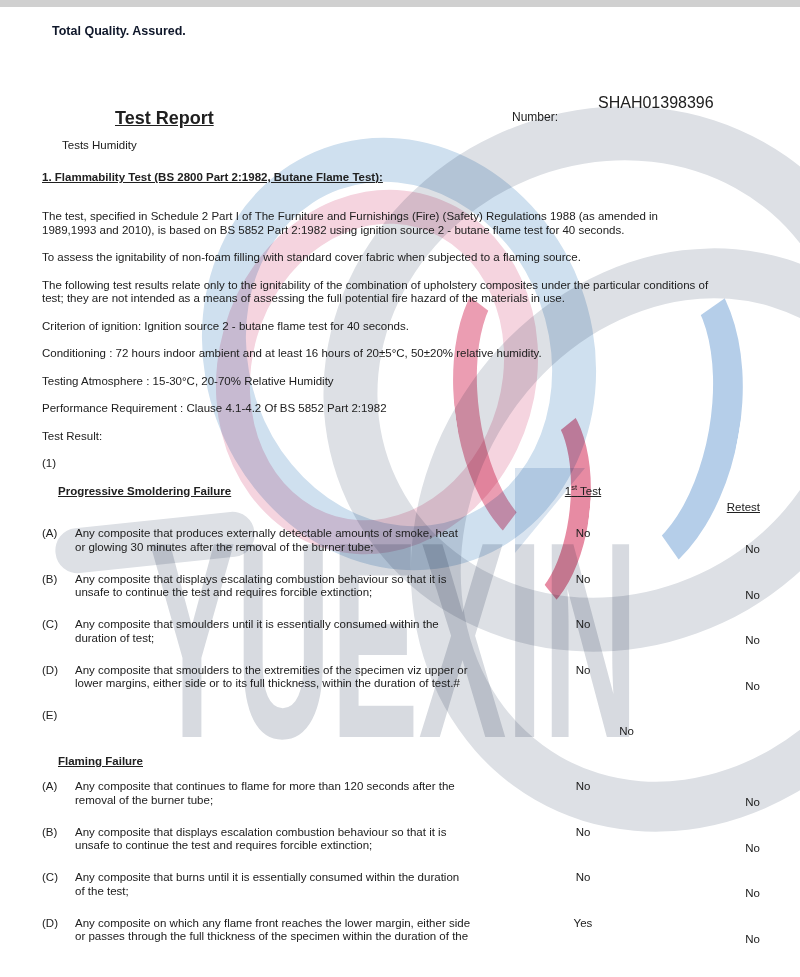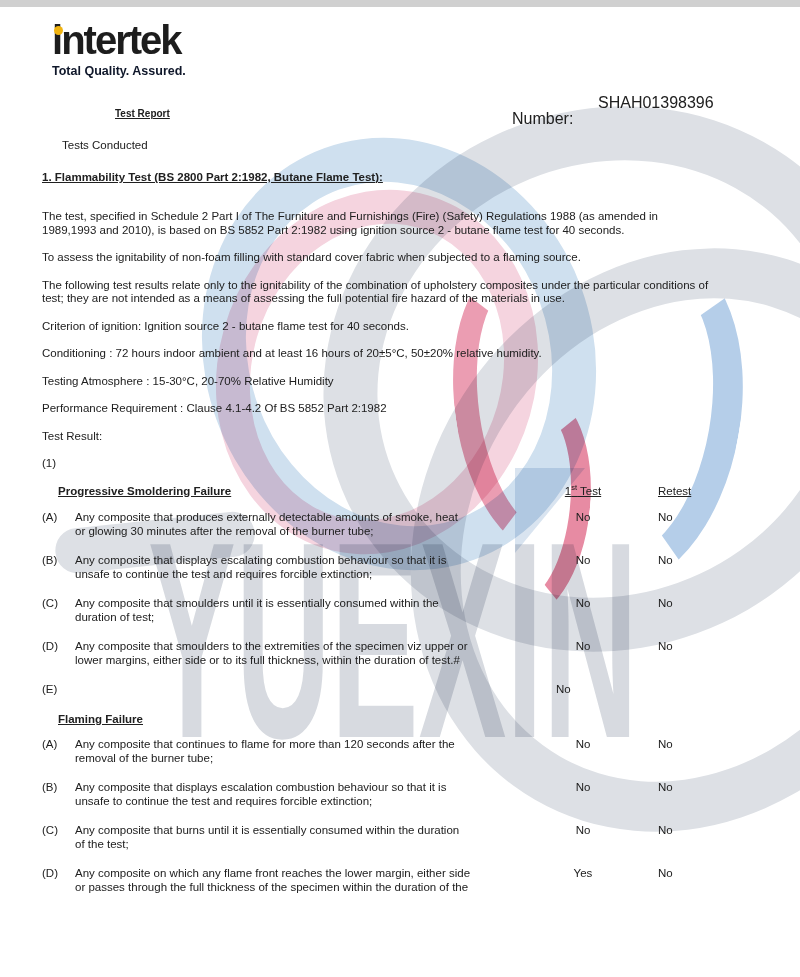--- a/index.html
+++ b/index.html
@@ -25,32 +25,32 @@
     white-space:nowrap;
   }
   
   .content{position:absolute;inset:0;z-index:1;}
   .top-strip{position:absolute;left:0;top:0;width:800px;height:7px;background:#d0d0d0;}
   .logo{position:absolute;left:52px;top:20px;}
   .brand{font-size:40px;font-weight:bold;letter-spacing:-2px;color:#1d1d1d;line-height:1;}
   .brand-i{position:relative;display:inline-block;}
   .idot{position:absolute;left:2px;top:6px;width:9px;height:9px;border-radius:50%;background:#f0b310;}
   .tagline{font-size:12.5px;font-weight:bold;color:#0f172a;margin-top:4px;letter-spacing:0;}
-  .report-title{position:absolute;left:115px;top:108px;font-size:10px;font-weight:bold;text-decoration:underline;}
-  .number-label{position:absolute;left:512px;top:110px;font-size:16px;}
+  .report-title{position:absolute;left:115px;top:108px;font-size:18px;font-weight:bold;text-decoration:underline;}
+  .number-label{position:absolute;left:512px;top:110px;font-size:12px;}
   .number-value{position:absolute;left:598px;top:94px;font-size:16px;}
   .tests-conducted{position:absolute;left:62px;top:139px;font-size:11.5px;}
   .section-heading{position:absolute;left:42px;top:171px;font-size:11.5px;font-weight:bold;text-decoration:underline;}
   .body{position:absolute;left:42px;top:210px;width:718px;font-size:11.5px;line-height:13.5px;}
   .para{margin:0 0 14px 0;white-space:pre-line;}
   .trow{display:grid;grid-template-columns:33px 457px 102px 126px;margin-bottom:16px;align-items:start;}
   .thead{grid-template-columns:490px 102px 126px;margin-bottom:13px;}
   .c-text{white-space:pre-line;}
   .c-first{text-align:center;}
-  .c-retest{text-align:left;padding-left:24px;}
+  .c-retest{text-align:right;padding-left:24px;margin-top:16px;}
   .u{text-decoration:underline;}
   .bold{font-weight:bold;padding-left:16px;}
   sup{font-size:7.5px;vertical-align:super;line-height:0;}
   .flaming-title{margin:14px 0 12px 0;}
 </style>
 </head>
 <body>
 
 <div class="page">
 
@@ -64,28 +64,27 @@
     <div class="wm wm-petal-blue"></div>
     <div class="wm wm-wedge"></div>
     <div class="wm wm-band"></div>
     <div class="wm wm-text">YUEXIN</div>
   </div>
 
   <div class="content">
     <div class="top-strip"></div>
 
     <div class="logo">
-      <div class="brand"><span class="brand-i"><span class="idot"></span><span>i</span></span><span>ntertek</span></div>
       <div class="tagline">Total Quality. Assured.</div>
     </div>
 
     <div class="report-title">Test Report</div>
     <div class="number-label">Number:</div>
     <div class="number-value">SHAH01398396</div>
-    <div class="tests-conducted">Tests Conducted</div>
+    <div class="tests-conducted">Tests Humidity</div>
     <div class="section-heading">1. Flammability Test (BS 2800 Part 2:1982, Butane Flame Test):</div>
 
     <div class="body">
       <p class="para">The test, specified in Schedule 2 Part I of The Furniture and Furnishings (Fire) (Safety) Regulations 1988 (as amended in
 1989,1993 and 2010), is based on BS 5852 Part 2:1982 using ignition source 2 - butane flame test for 40 seconds.</p>
       <p class="para">To assess the ignitability of non-foam filling with standard cover fabric when subjected to a flaming source.</p>
       <p class="para">The following test results relate only to the ignitability of the combination of upholstery composites under the particular conditions of
 test; they are not intended as a means of assessing the full potential fire hazard of the materials in use.</p>
       <p class="para">Criterion of ignition: Ignition source 2 - butane flame test for 40 seconds.</p>
       <p class="para">Conditioning : 72 hours indoor ambient and at least 16 hours of 20±5°C, 50±20% relative humidity.</p>

